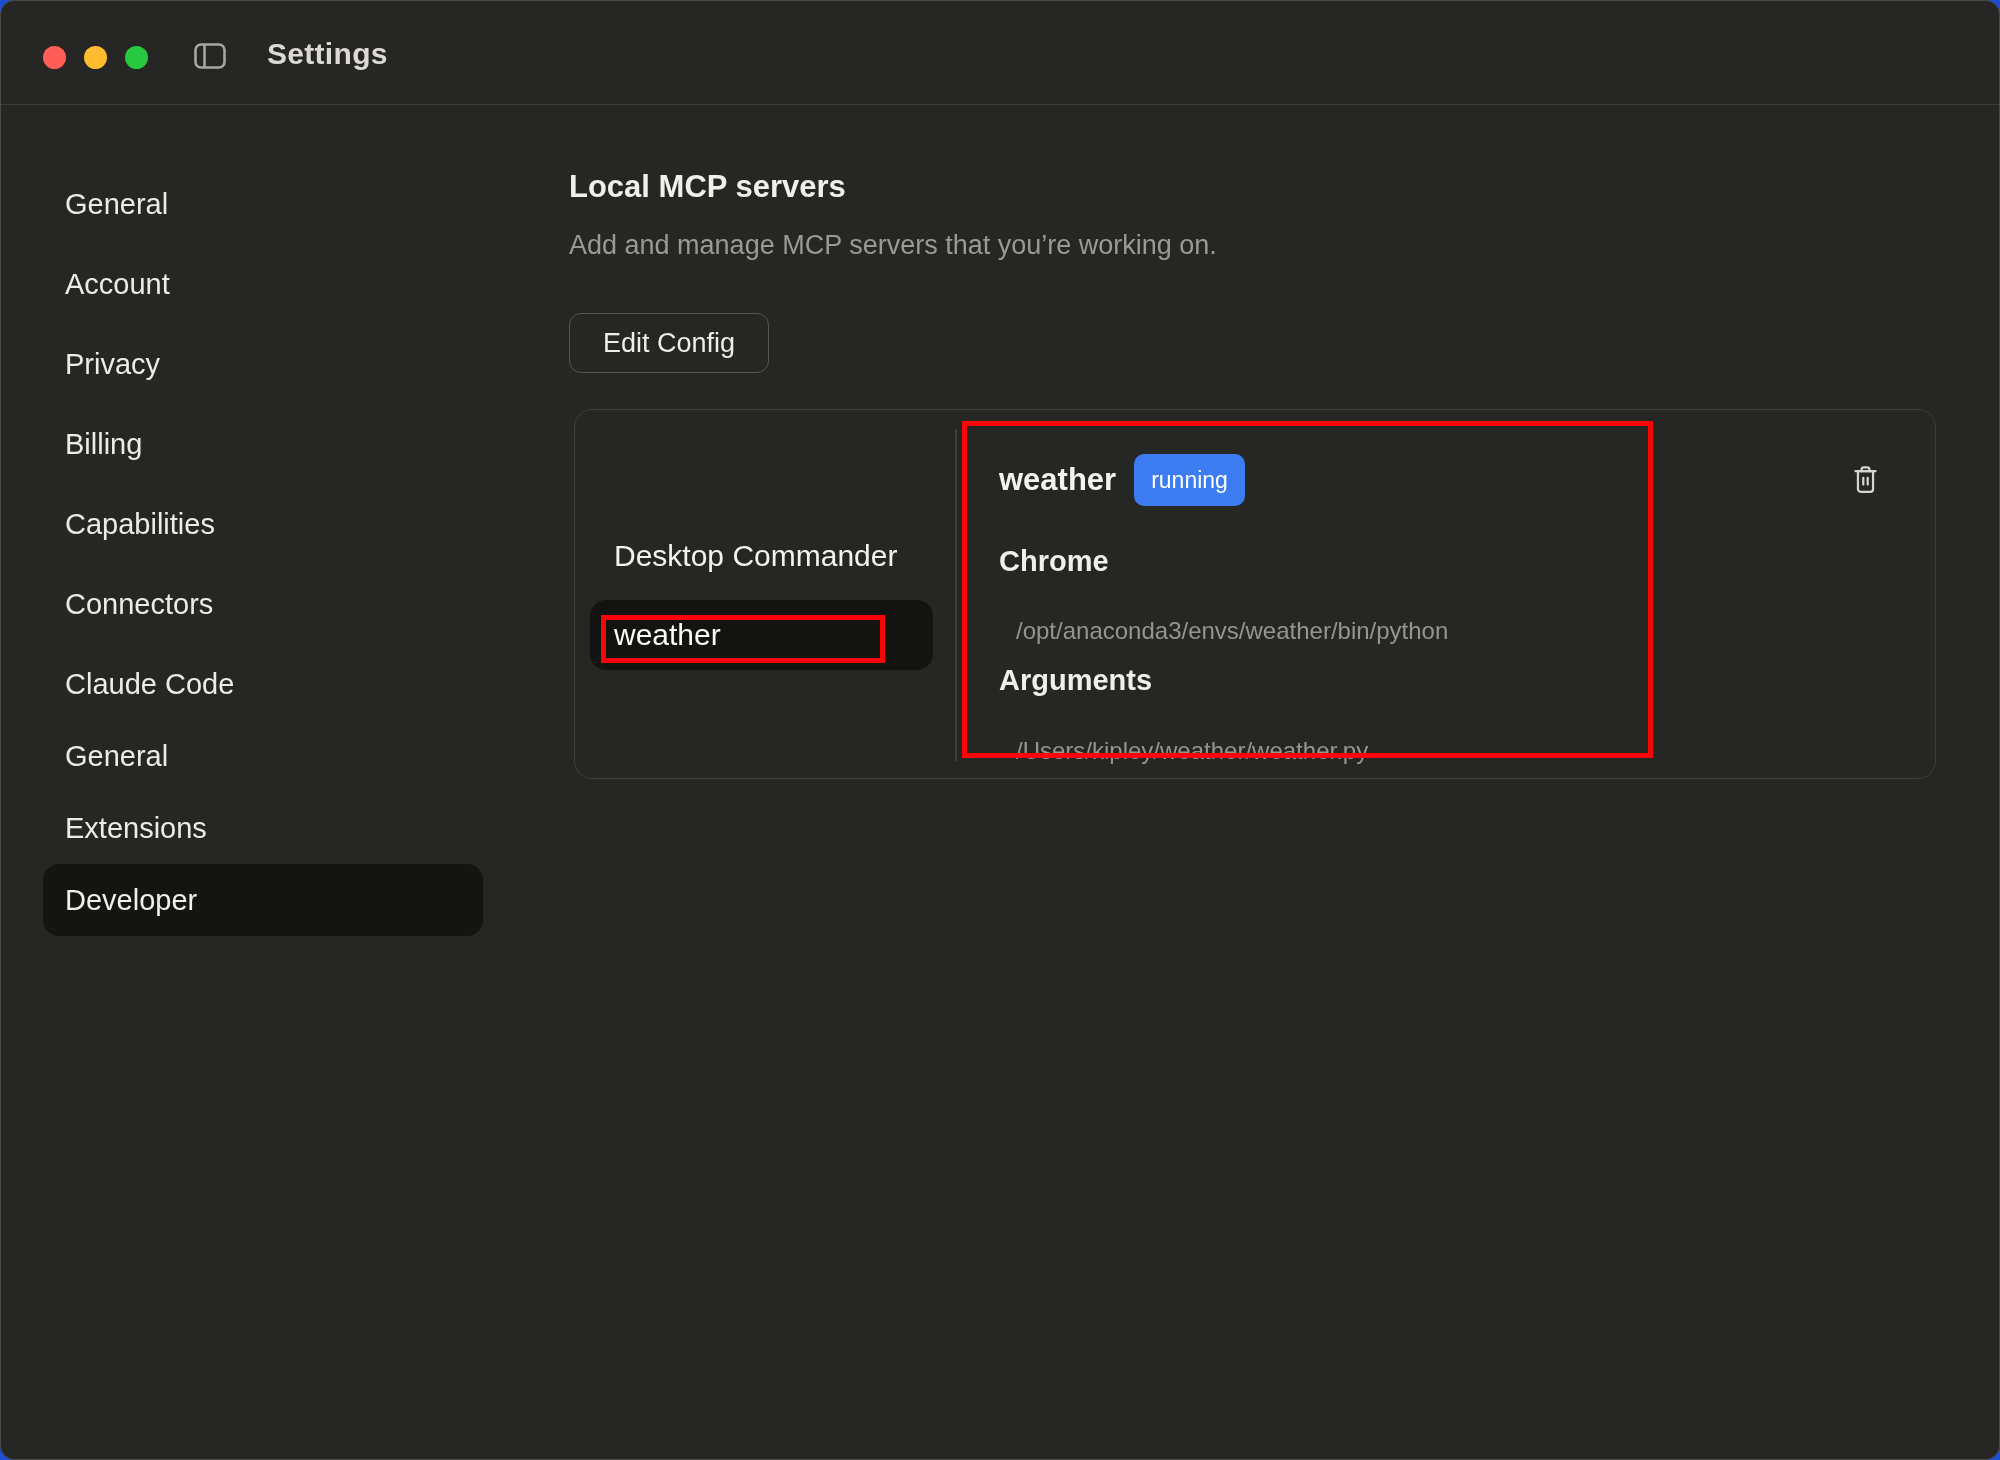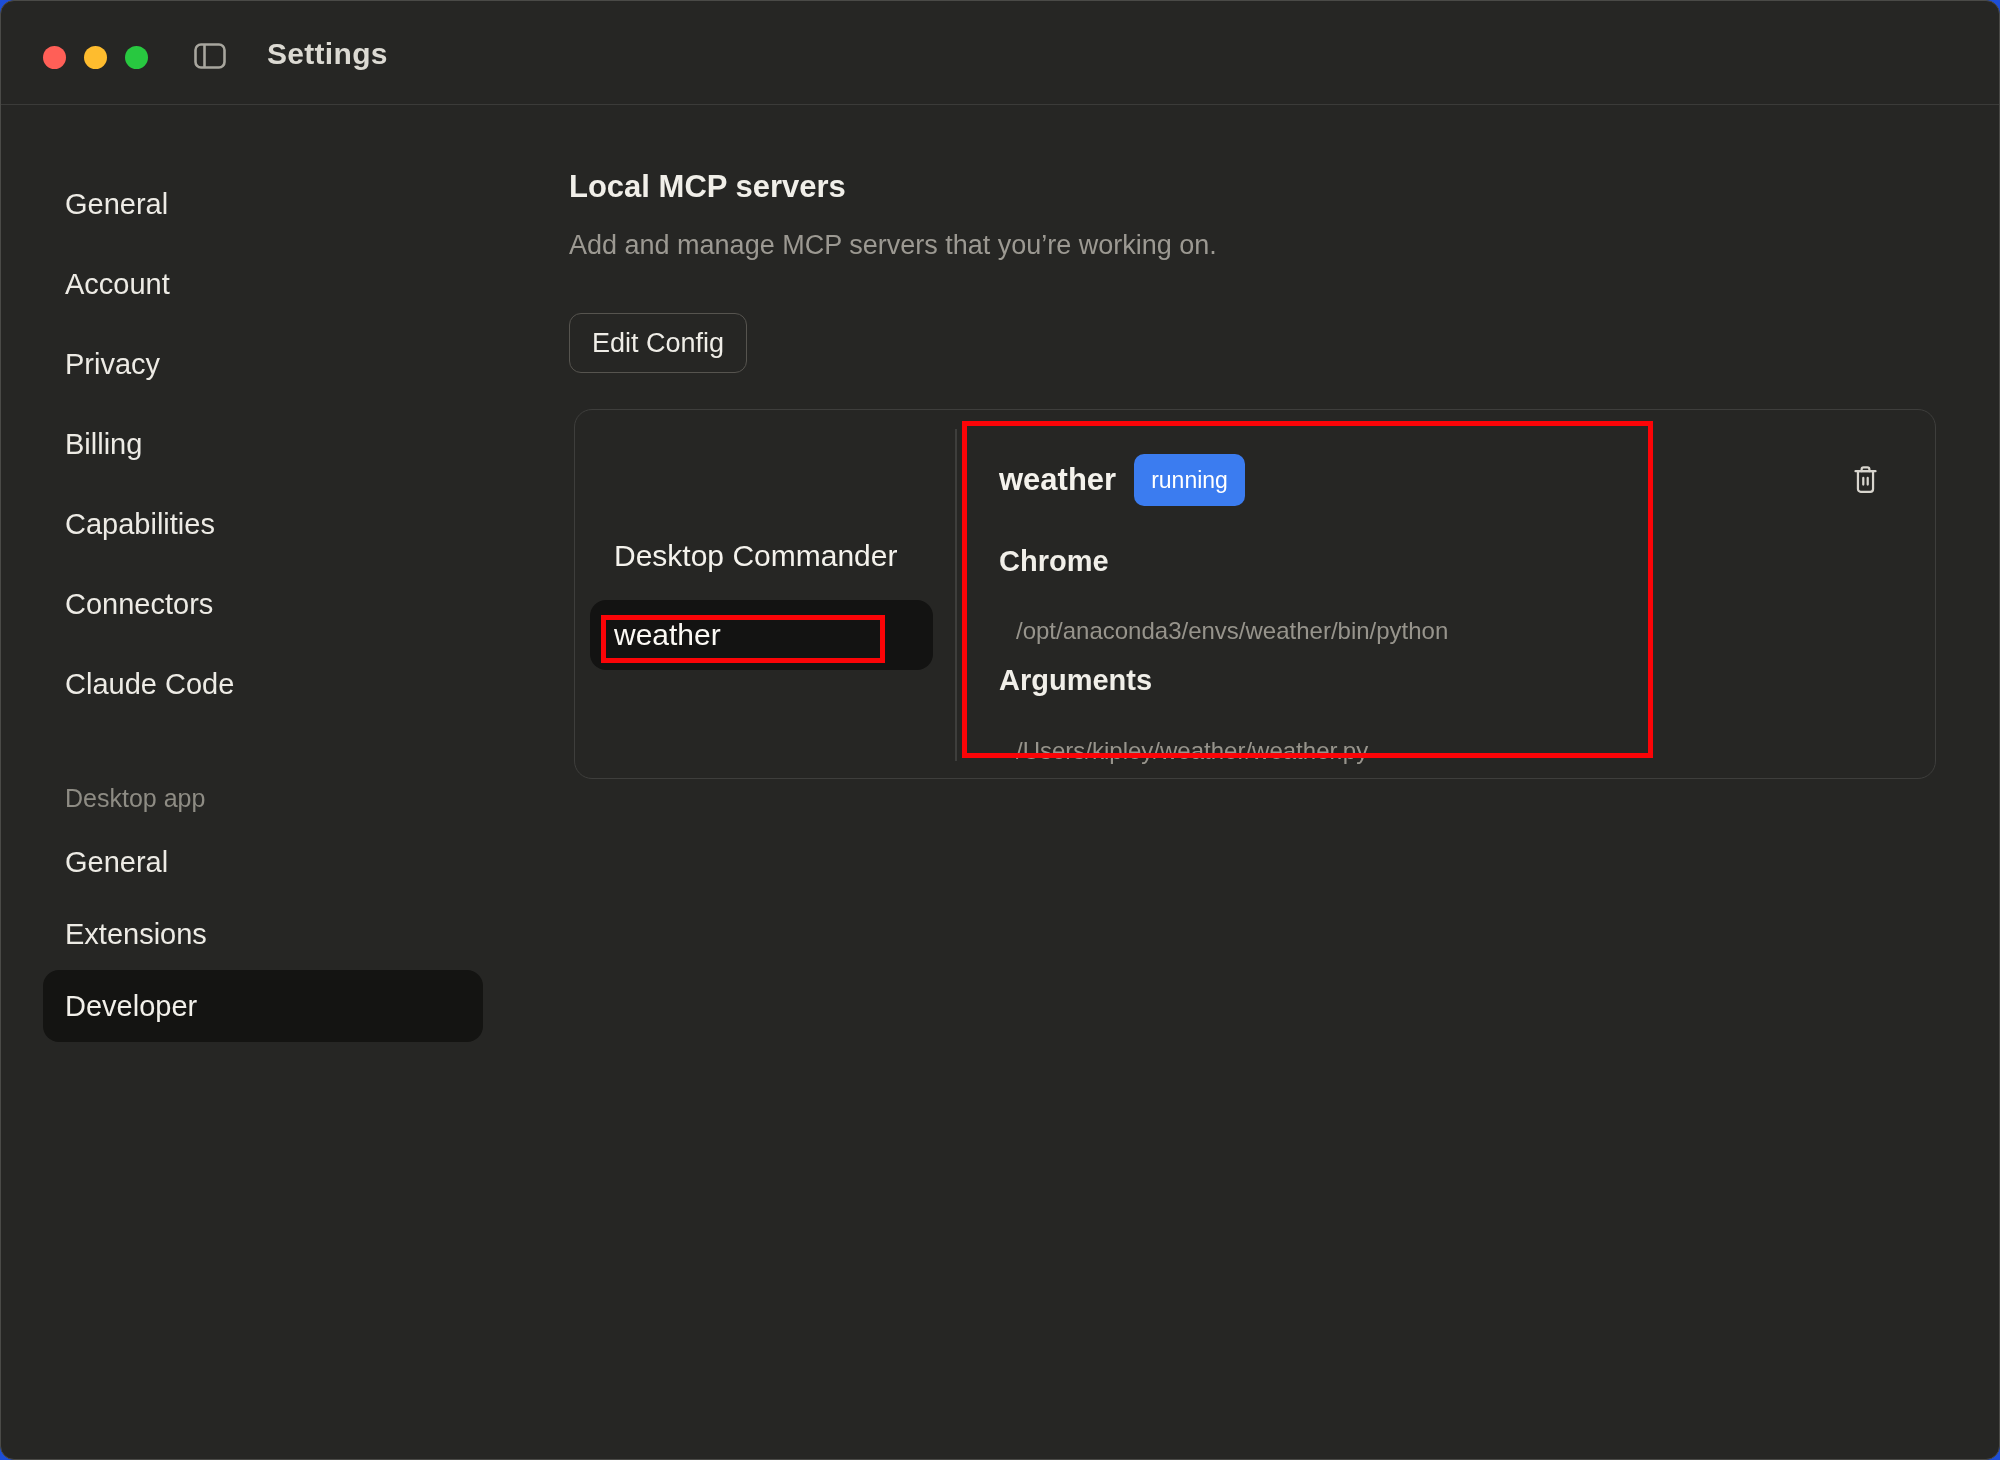--- a/index.html
+++ b/index.html
@@ -50,21 +50,21 @@
   
   .main-title {
     position:absolute; left:568px; top:168px;
     font-size:31px; font-weight:700; color:#f1efe9;
   }
   .main-desc {
     position:absolute; left:568px; top:229px;
     font-size:27px; color:#9c9992;
   }
   .edit-config-btn {
-    position:absolute; left:568px; top:312px; width:178px; height:60px;
+    position:absolute; left:568px; top:312px; width:200px; height:60px;
     background:transparent; border:1.5px solid #56544f; border-radius:12px;
     color:#efede7; font-size:27px; font-family:inherit;
     display:flex; align-items:center; justify-content:center; cursor:pointer;
   }
 
   
   .panel {
     position:absolute; left:573px; top:408px; width:1362px; height:370px;
     border:1.5px solid #3e3e3c; border-radius:18px;
   }
@@ -135,21 +135,20 @@
 
     <nav class="sidebar">
       <div class="side-item">General</div>
       <div class="side-item">Account</div>
       <div class="side-item">Privacy</div>
       <div class="side-item">Billing</div>
       <div class="side-item">Capabilities</div>
       <div class="side-item">Connectors</div>
       <div class="side-item">Claude Code</div>
 
-      <div class="section-label">Desktop app</div>
 
       <div class="side-item tight">General</div>
       <div class="side-item tight">Extensions</div>
       <div class="side-item tight selected">Developer</div>
     </nav>
 
     <h1 class="main-title">Local MCP servers</h1>
     <p class="main-desc">Add and manage MCP servers that you’re working on.</p>
     <button class="edit-config-btn">Edit Config</button>
 

